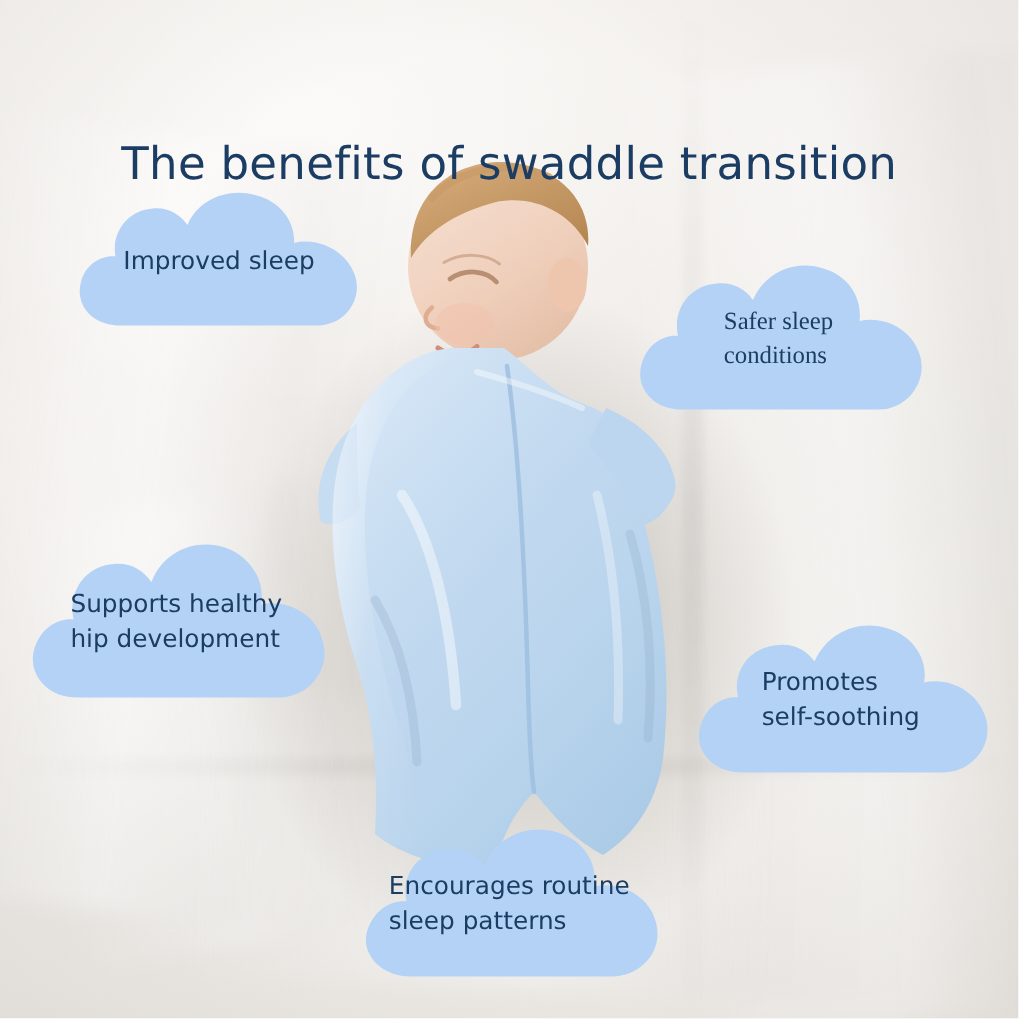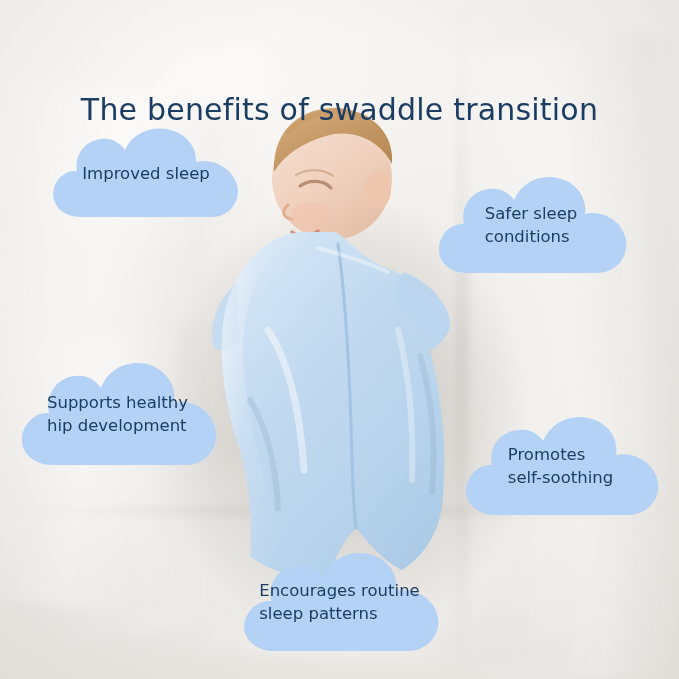--- a/index.html
+++ b/index.html
@@ -87,21 +87,21 @@
   }
   .cloud .cloud-label {
     position: relative;
     z-index: 2;
     padding: 0 10px;
     white-space: pre-line;
   }
 
   
   #cloud-improved-sleep      { left: 44px;  top: 122px; width: 204px; height: 104px; }
-  #cloud-safer-sleep         { left: 431px; top: 170px; width: 200px; height: 112px; }
+  #cloud-safer-sleep         { left: 419px; top: 170px; width: 200px; height: 112px; font-family: Liberation Serif, serif; }
   #cloud-hip-development     { left: 14px;  top: 356px; width: 207px; height: 118px; }
   #cloud-self-soothing       { left: 458px; top: 410px; width: 205px; height: 114px; }
   #cloud-routine-sleep       { left: 236px; top: 546px; width: 207px; height: 114px; }
 </style>
 </head>
 <body>
 
 <div id="infographic">
 
   <div class="photo">

